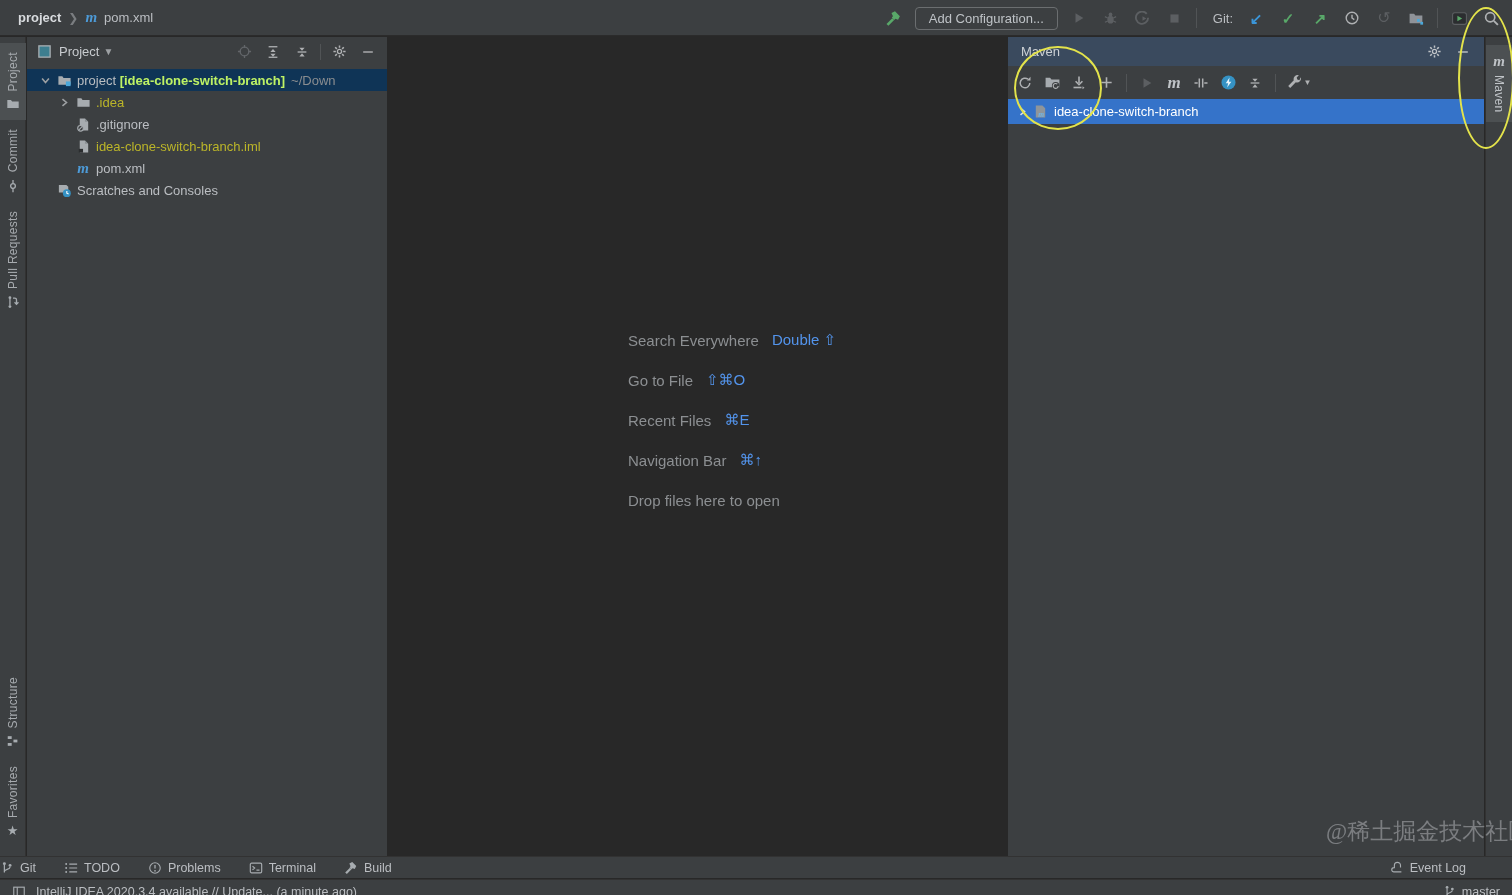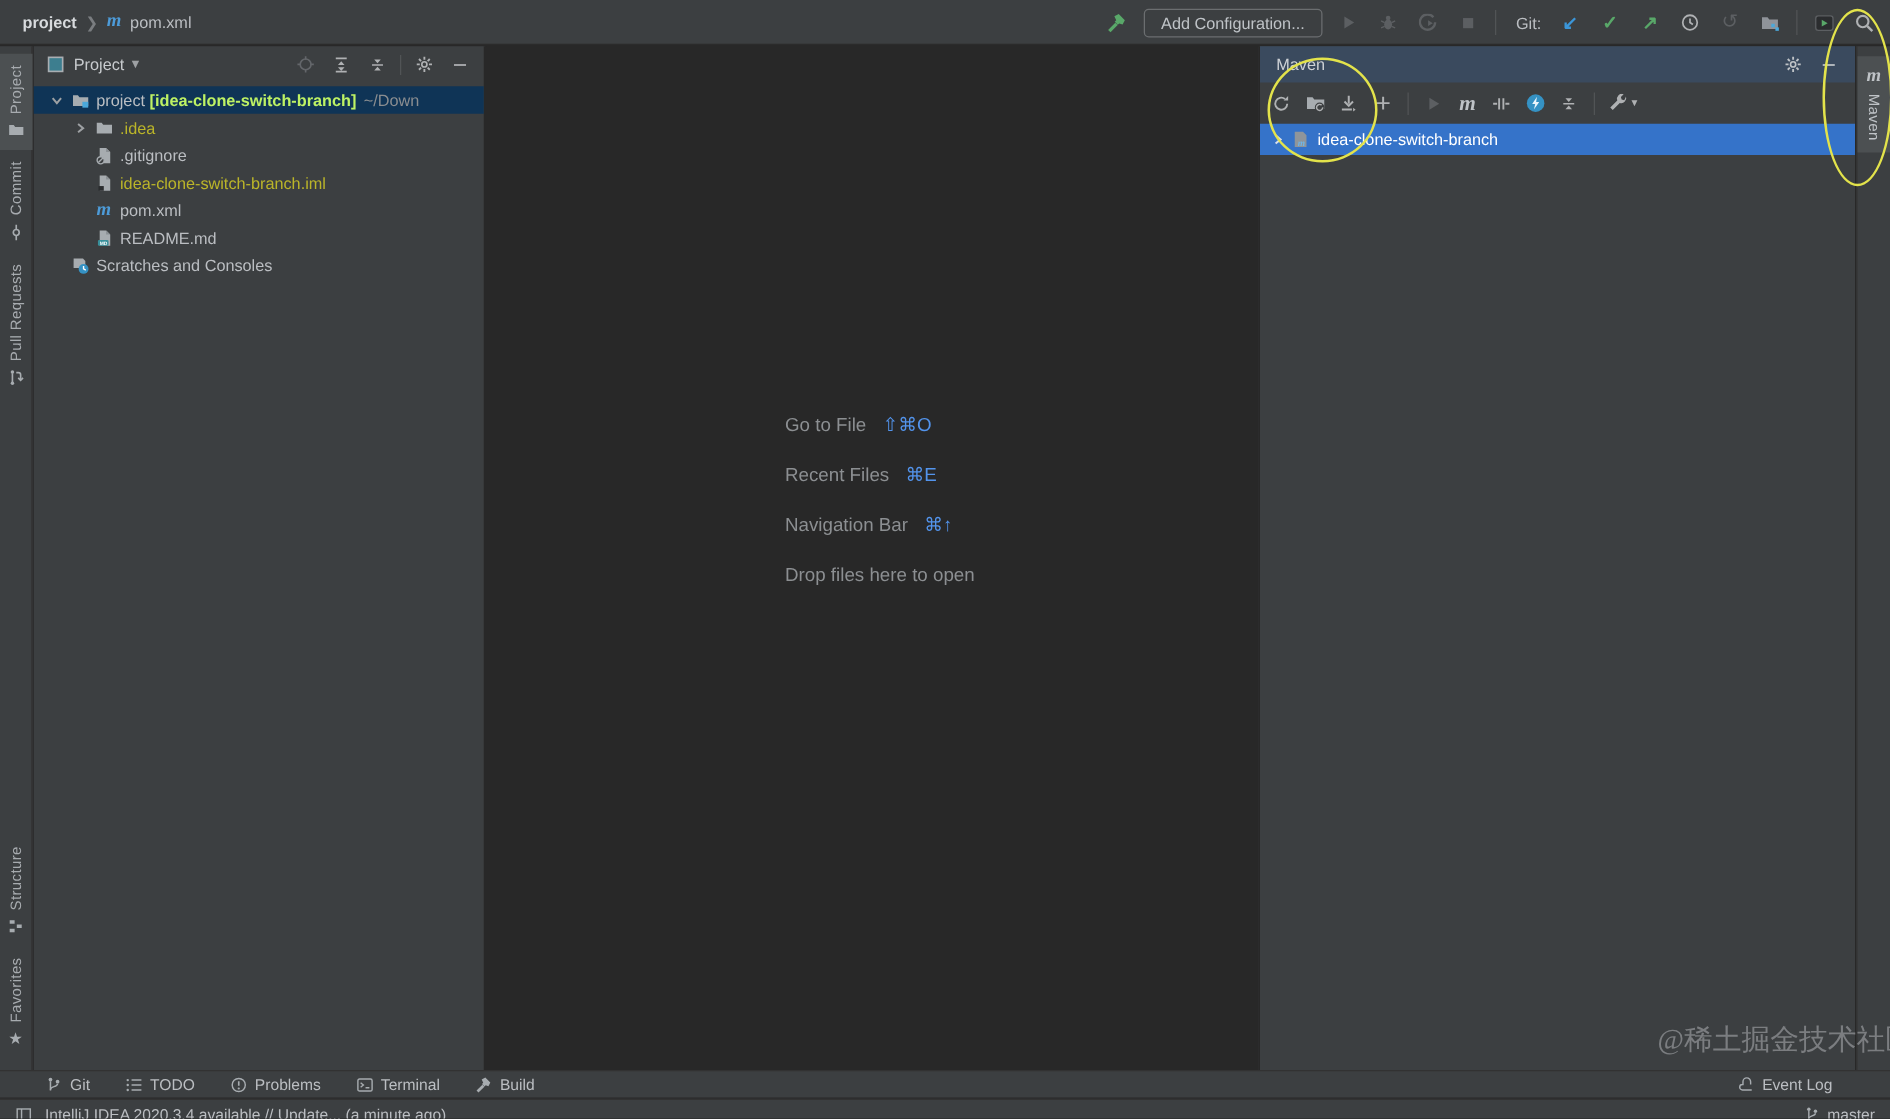--- a/index.html
+++ b/index.html
@@ -75,21 +75,21 @@
   .maven-toolbar { height:33px; display:flex; align-items:center; gap:5px; padding-left:6px; }
   .mrow { height:25px; display:flex; align-items:center; background:#3573C9; color:#FFFFFF; padding-left:5px; cursor:default; }
   .mrow .slot { width:18px; display:flex; justify-content:center; }
   .mrow .ticon { width:18px; display:flex; justify-content:center; margin-right:5px; }
   
   .rightstrip { position:absolute; left:1485px; top:37px; width:27px; height:819px; background:#3C3F41; border-left:1px solid #323232; display:flex; flex-direction:column; align-items:center; }
   
   .bottombar {
     position:absolute; left:0; top:856px; width:1512px; height:22px;
     background:#3C3F41; border-top:1px solid #323232;
-    display:flex; align-items:center; gap:28px; padding-left:36px; font-size:12.5px;
+    display:flex; align-items:center; gap:28px; font-size:12.5px;
   }
   .bb-item { display:flex; align-items:center; gap:6px; color:#BBBEC2; cursor:default; }
   .bb-right { margin-left:auto; margin-right:46px;justify-content:flex-end; }
   .statusbar {
     position:absolute; left:0; top:879px; width:1512px; height:24px;
     background:#3C3F41; border-top:1px solid #323232;
     display:flex; align-items:center; gap:10px; padding:0 12px; font-size:12.5px; color:#BBBEC2;
   }
   .sb-right { margin-left:auto; display:flex; align-items:center; gap:6px; }
   
@@ -332,50 +332,42 @@
       </div>
 
       <div class="trow lvl1">
         <span class="slot"></span>
         <span class="ticon">
             <span class="mico">m</span>
           </span>
         <span class="tlabel">pom.xml</span>
       </div>
 
-      <div class="trow lvl1">
-        <span class="slot"></span>
-        <span class="ticon">
-          <svg width="15" height="15" viewBox="0 0 16 16">
-            <path d="M4 1.5h5.5L13 5v9.5H4z" fill="#A7ACB0"></path>
-              <path d="M9.5 1.5V5H13z" fill="#8A8F93"></path>
-            <rect x="2.5" y="9.5" width="9" height="5" rx="1" fill="#38909B"></rect>
-            <text x="4" y="13.6" font-size="4.2" font-weight="bold" fill="#fff" font-family="Liberation Sans, sans-serif">MD</text>
-          </svg>
-        </span>
-        <span class="tlabel">README.md</span>
-      </div>
 
 
       <div class="trow lvl0">
         <span class="slot"></span>
         <span class="ticon">
           <svg width="15" height="15" viewBox="0 0 16 16">
             <path d="M2 2h8l2 2v6H2z" fill="#A7ACB0"></path>
             <circle cx="10.5" cy="10.8" r="4.2" fill="#3592C4"></circle>
             <path d="M10.5 8.4v2.4l1.9 1" stroke="#fff" stroke-width="1.2" fill="none"></path>
           </svg>
         </span>
         <span class="tlabel">Scratches and Consoles</span>
       </div>
     </div>
   </div>
 
   <div class="editor">
     <div class="shortcuts">
+      <div class="sc-line">
+        <span class="sc-label">Search Everywhere</span>
+        <span class="sc-keys">Double ⇧</span>
+      </div>
       <div class="sc-line">
         <span class="sc-label">Go to File</span>
         <span class="sc-keys">⇧⌘O</span>
       </div>
       <div class="sc-line">
         <span class="sc-label">Recent Files</span>
         <span class="sc-keys">⌘E</span>
       </div>
       <div class="sc-line">
         <span class="sc-label">Navigation Bar</span>

